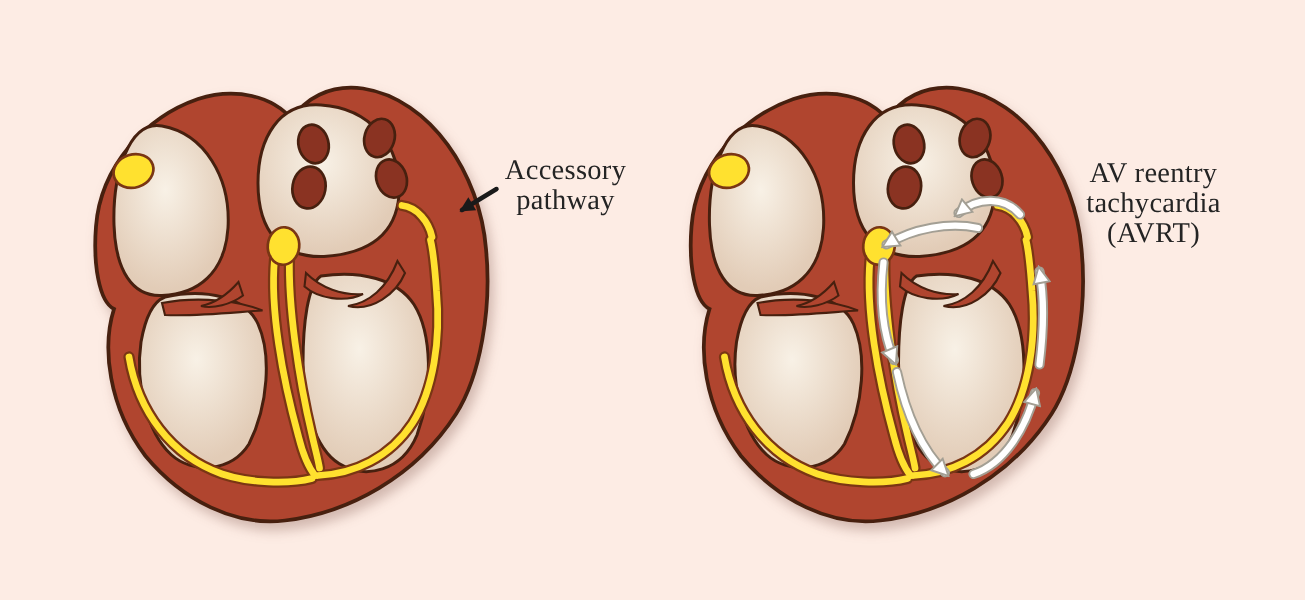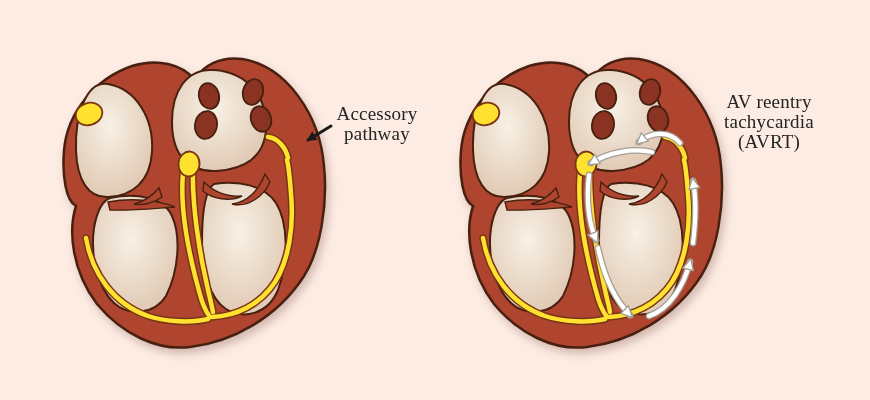--- a/index.html
+++ b/index.html
@@ -9,21 +9,21 @@
     --arrow-white:#ffffff; --arrow-outline:#a39f94;
     --label-text:#242424; --pointer-black:#1a1a1a;
   }
   html,body{margin:0;padding:0;}
   .stage{position:relative;width:870px;height:400px;background:var(--background);
          overflow:hidden;font-family:Liberation Serif, serif;}
   .stage svg{position:absolute;left:0;top:0;}
   .label{position:absolute;white-space:pre-line;text-align:center;
          font-size:19px;line-height:20px;letter-spacing:.2px;color:var(--label-text);}
   .label-accessory{left:318px;top:104px;width:118px;}
-  .label-avrt{left:704px;top:92px;width:130px;}
+  .label-avrt{left:704px;top:106px;width:130px;}
   .heart-use{filter:drop-shadow(3px 5px 4px rgba(100,50,40,.28));}
   .wall{fill:var(--heart-wall);stroke:var(--outline);stroke-width:2.5;}
   .cavity{fill:url(#cavGrad);stroke:var(--outline);stroke-width:2;}
   .vein{fill:var(--vein-opening);stroke:var(--outline);stroke-width:1.8;}
   .flap{fill:var(--heart-wall);stroke:var(--outline);stroke-width:1.4;}
   .y-under{fill:none;stroke:var(--conduction-edge);stroke-width:7.5;stroke-linecap:round;}
   .y-over{fill:none;stroke:var(--conduction-yellow);stroke-width:4.5;stroke-linecap:round;}
   .node{fill:var(--conduction-yellow);stroke:var(--conduction-edge);stroke-width:1.8;}
   .w-under{fill:none;stroke:var(--arrow-outline);stroke-width:6.8;stroke-linecap:round;}
   .w-over{fill:none;stroke:var(--arrow-white);stroke-width:4.2;stroke-linecap:round;}

